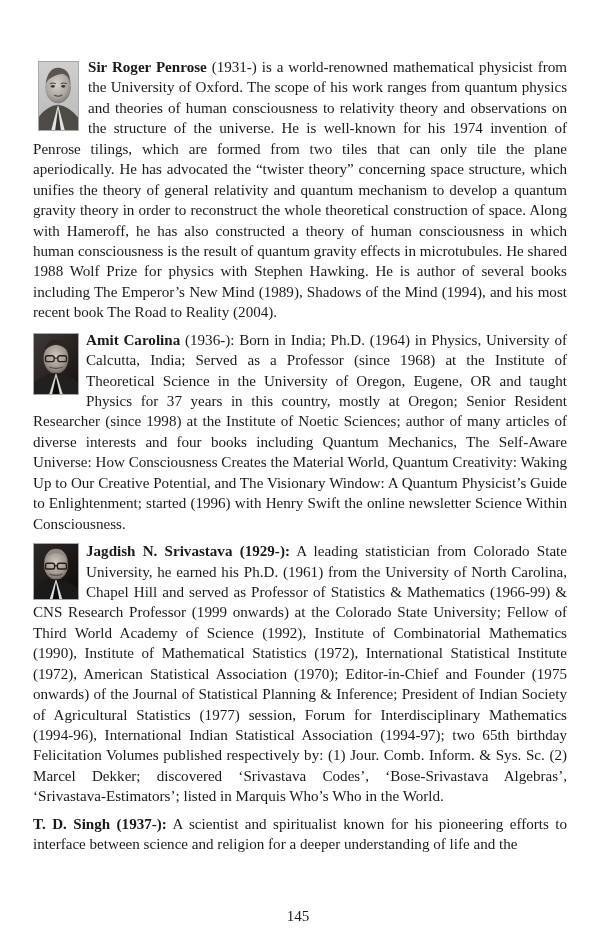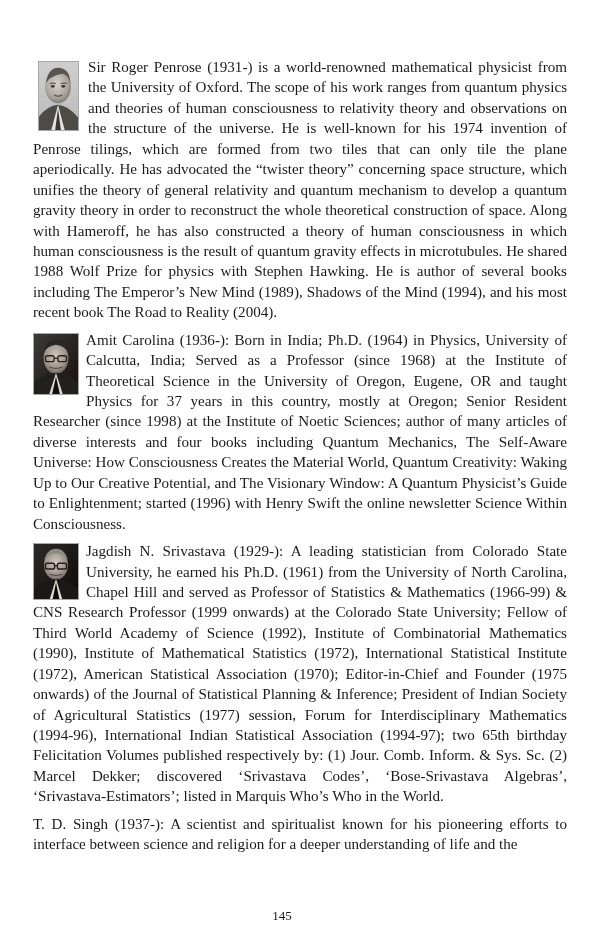--- a/index.html
+++ b/index.html
@@ -39,21 +39,21 @@
   }
   .bio {
     font-size: 15.1px;
     line-height: 1.355;
     text-align: justify;
     text-justify: inter-word;
     margin: 0 0 7px 0;
     hyphens: none;
   }
   .bio:last-of-type { margin-bottom: 16px; }
-  .name { font-weight: normal; }
+  .name { font-weight: bold; }
 
   
   .portrait {
     background: #d9d9d9;
     border: 1px solid #a8a8a8;
     box-sizing: border-box;
     overflow: hidden;
     position: relative;
   }
   .portrait svg { display: block; width: 100%; height: 100%; }
@@ -79,21 +79,22 @@
   }
 
   .goswami-wrap, .srivastava-wrap { position: relative; }
 
   .page-number {
     position: absolute;
     left: 0;
     top: 908px;
     width: 564px;
     text-align: center;
-    font-size: 13px;
+    font-size: 15px;
+    padding-left: 16px;
   }
 
   
   .page, .page * { -webkit-font-smoothing: antialiased; }
 </style>
 </head>
 <body>
 
 <div class="page">
 

